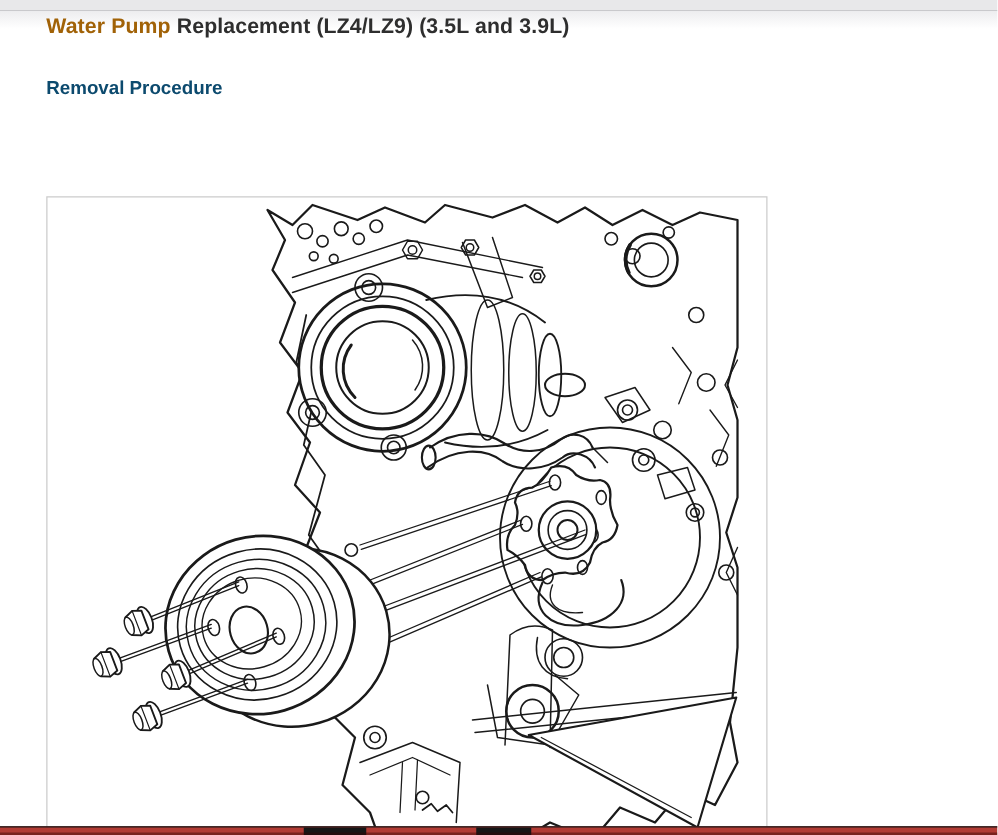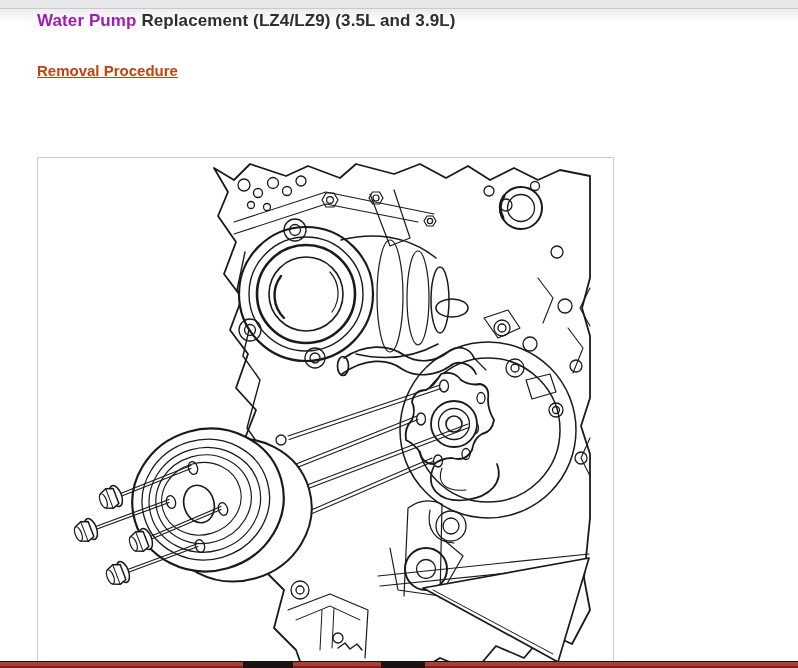--- a/index.html
+++ b/index.html
@@ -14,24 +14,24 @@
   }
   .top-fade{
     position:absolute;left:0;top:9px;width:798px;height:14px;
     background:linear-gradient(#ededef,#ffffff);
   }
   .title-row{
     position:absolute;left:37px;top:11px;
     font-size:17px;font-weight:bold;color:#2e2e2e;letter-spacing:.1px;
     white-space:nowrap;
   }
-  .title-link{color:#a21caf;cursor:pointer;}
+  .title-link{color:#a16207;cursor:pointer;}
   .section-heading{
     position:absolute;left:37px;top:62px;
-    font-size:15px;font-weight:bold;color:#c2410c;text-decoration:underline;
+    font-size:15px;font-weight:bold;color:#0c4a6e;
   }
   .image-box{
     position:absolute;left:37px;top:157px;width:577px;height:520px;
     border:1px solid #cccccc;background:#ffffff;box-sizing:border-box;
   }
   .image-box svg{position:absolute;left:0;top:0;}
   .bottom-bar{
     position:absolute;left:0;bottom:0;width:798px;height:7px;
     background:#b23b34;border-top:1px solid #161616;box-sizing:border-box;
     z-index:5;

